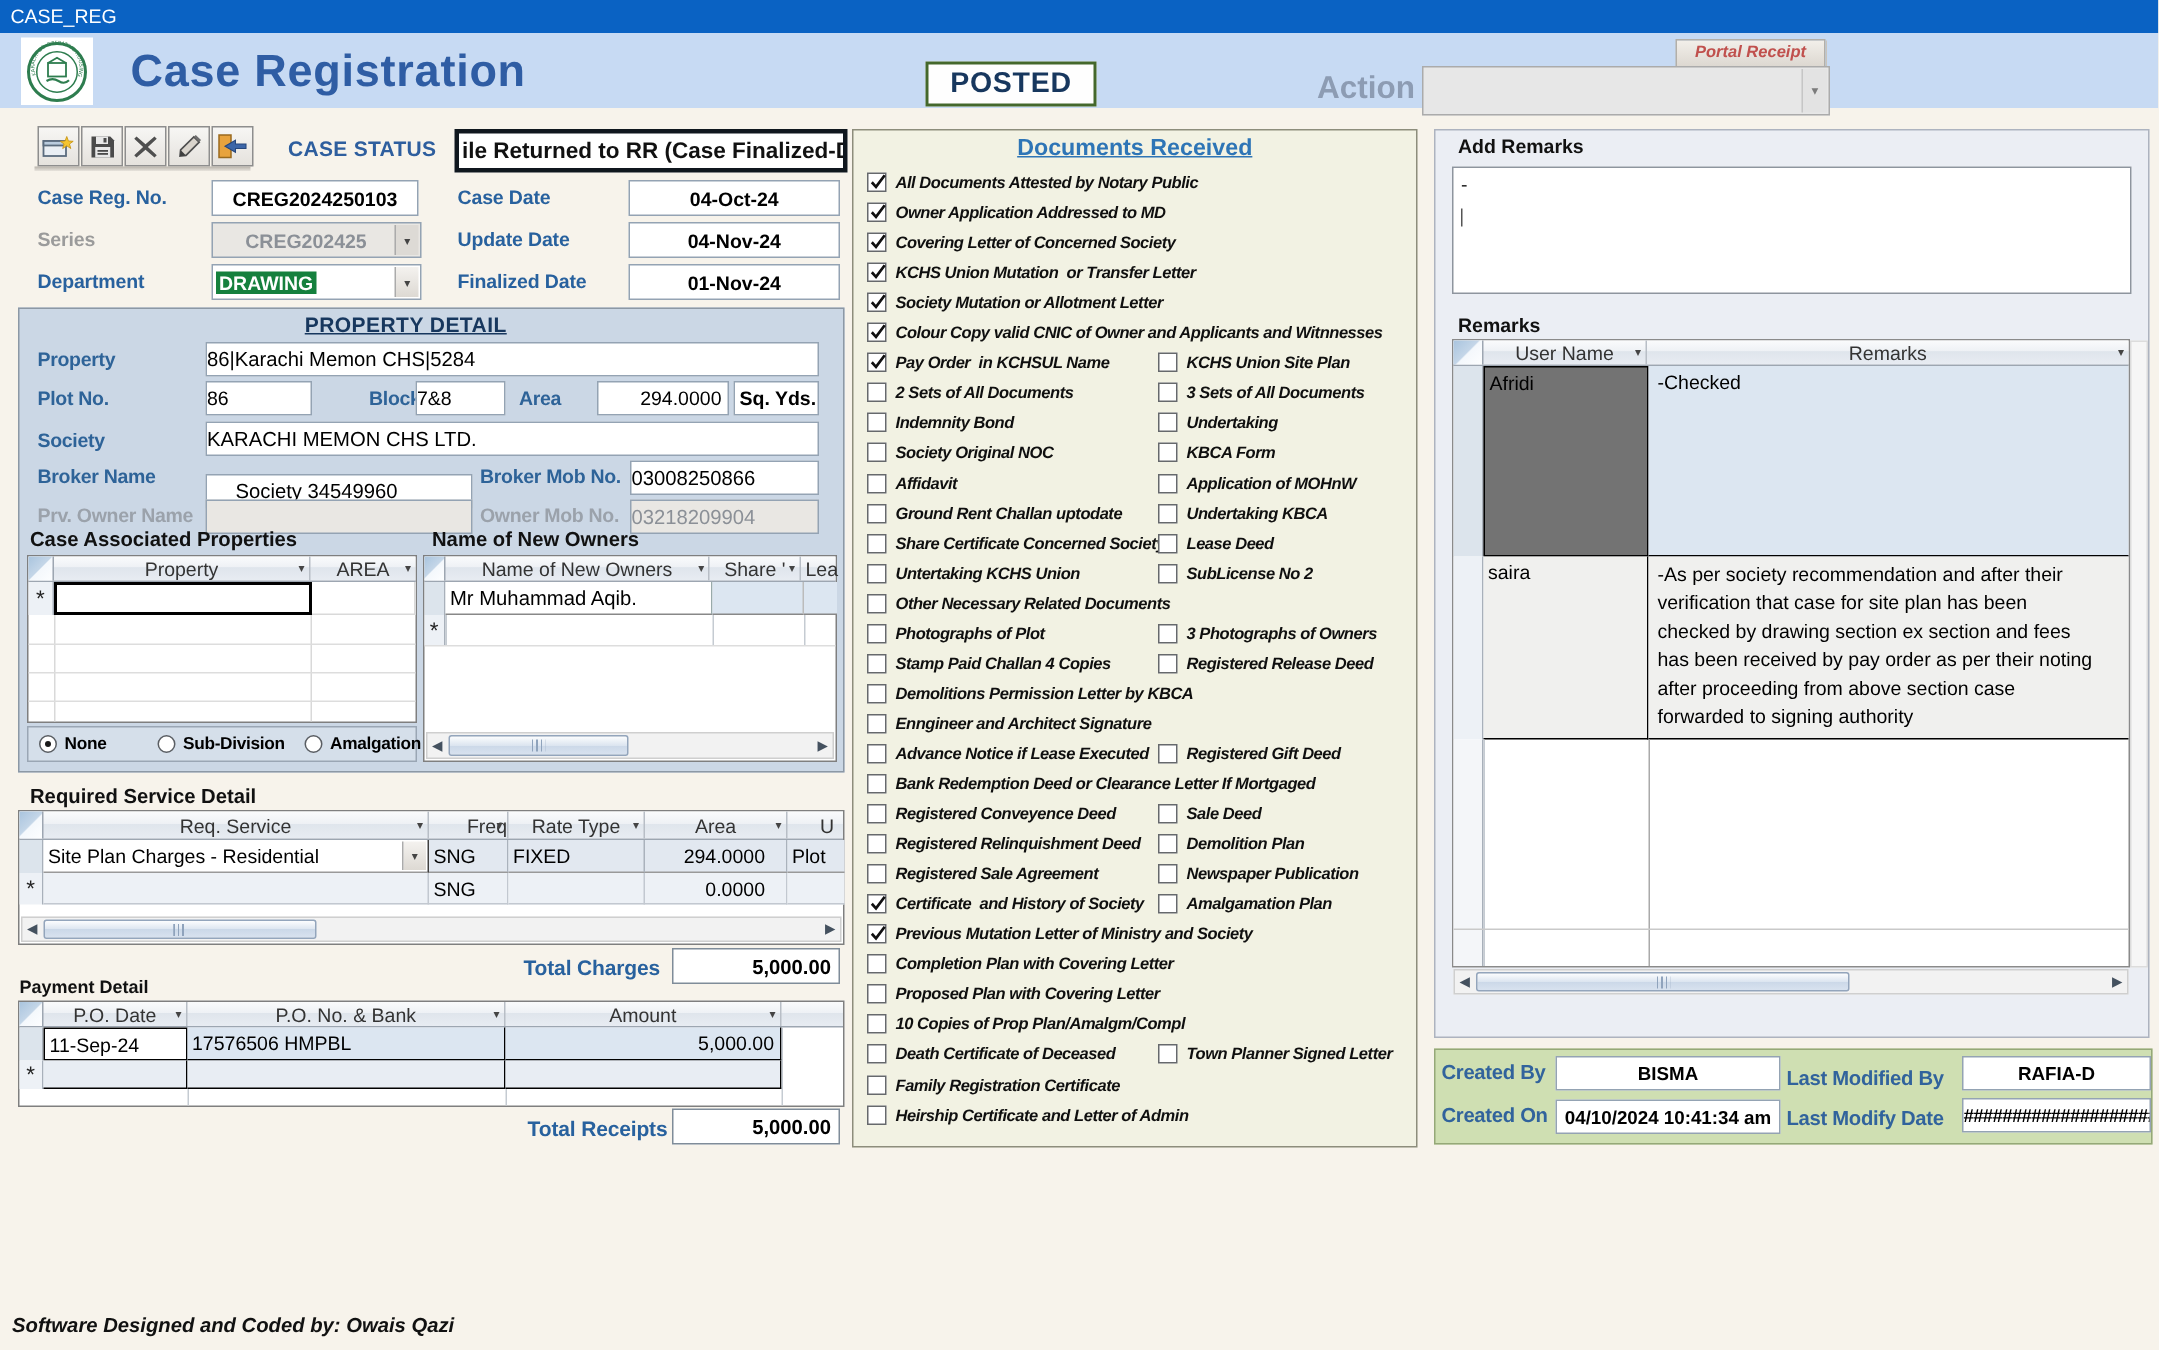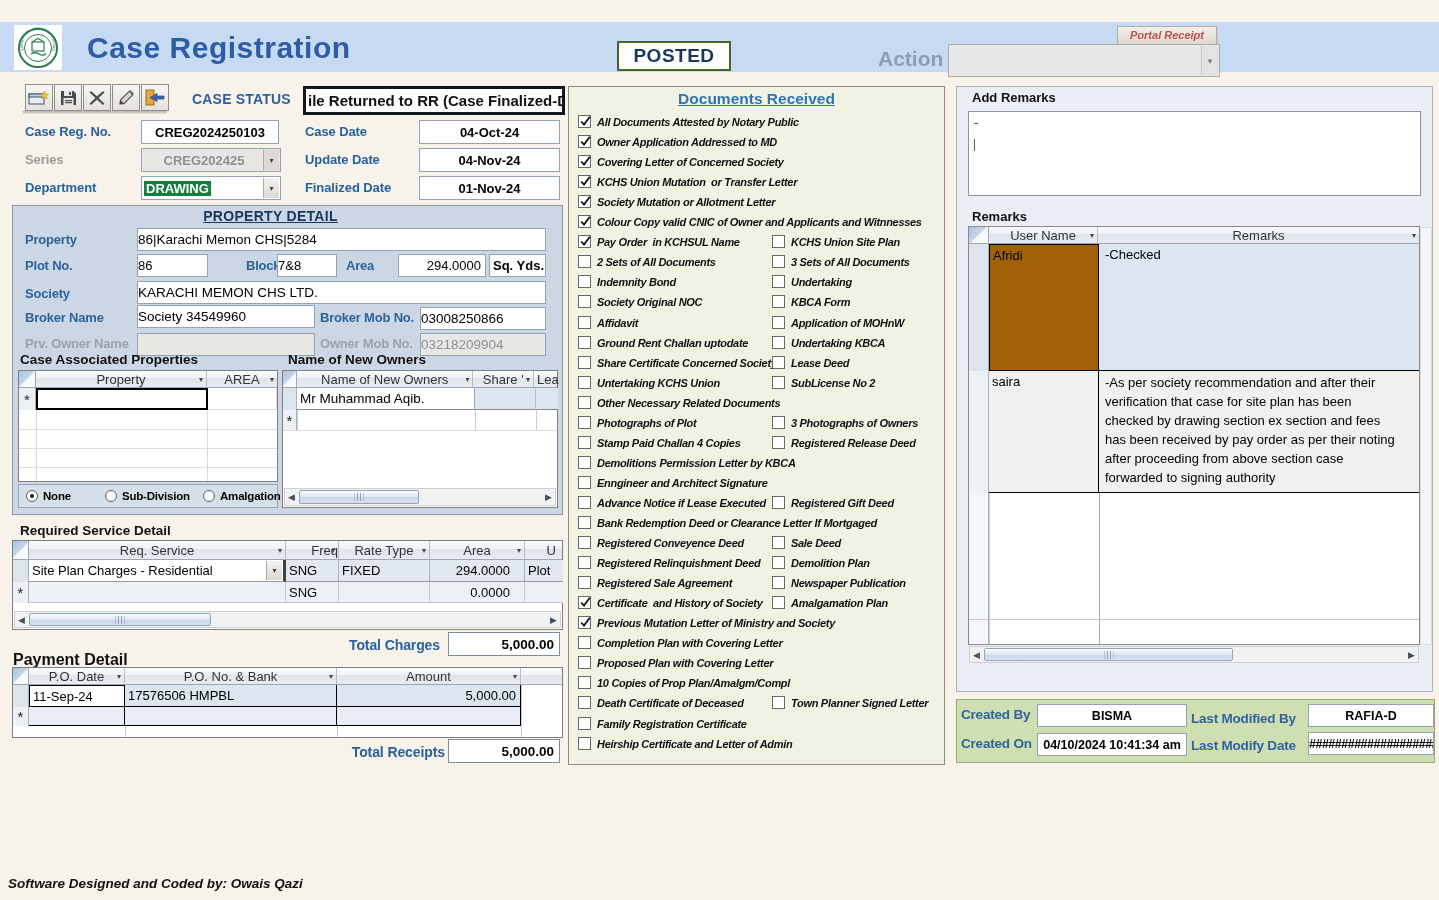--- a/index.html
+++ b/index.html
@@ -107,20 +107,23 @@
   .audit-panel{left:956px;top:699px;width:479px;height:64px;background:#CFDFB2;border:1px solid #95A878;}
   .audit-label{font-size:13.5px;font-weight:bold;color:#31639C;letter-spacing:-0.2px;}
 
   .footer-credit{left:8px;top:876px;font-size:13.5px;font-weight:bold;font-style:italic;color:#111;}
 </style>
 </head>
 <body>
 
 <div id="canvas">
 
+  <div class="abs titlebar">
+    <span>CASE_REG</span>
+  </div>
 
   <div class="abs headerband"></div>
   <div class="abs logo-box">
     <svg width="42" height="42" viewBox="0 0 42 42">
       <circle cx="21" cy="21" r="19" fill="none" stroke="#2E7D4F" stroke-width="2"></circle>
       <circle cx="21" cy="21" r="13.5" fill="none" stroke="#2E7D4F" stroke-width="1"></circle>
       <rect x="15" y="15" width="12" height="9" fill="none" stroke="#2E7D4F" stroke-width="1.2"></rect>
       <path d="M15 15 L21 11.5 L27 15" fill="none" stroke="#2E7D4F" stroke-width="1.2"></path>
       <path d="M14 27 Q18 24.5 22 27 Q26 29.5 29 26.5" fill="none" stroke="#2E7D4F" stroke-width="1.4"></path>
       <path d="M6 17 A16 16 0 0 1 36 17" fill="none" stroke="#2E7D4F" stroke-width="0.01"></path>
@@ -214,21 +217,21 @@
   <div class="abs plabel" style="left:214px;top:258px;padding-left:32px;">Block No.</div>
   <div class="abs tbox" style="left:277px;top:254px;width:60px;height:23px;">7&amp;8</div>
   <div class="abs plabel" style="left:346px;top:258px;">Area</div>
   <div class="abs tbox right" style="left:398px;top:254px;width:88px;height:23px;padding-right:4px;">294.0000</div>
   <div class="abs tbox bold" style="left:489px;top:254px;width:57px;height:23px;padding-left:3px;">Sq. Yds.</div>
 
   <div class="abs plabel" style="left:25px;top:286px;text-align:right;">Society</div>
   <div class="abs tbox" style="left:137px;top:281px;width:409px;height:23px;font-size:13.5px;">KARACHI MEMON CHS LTD.</div>
 
   <div class="abs plabel" style="left:25px;top:310px;">Broker Name</div>
-  <div class="abs tbox" style="left:137px;top:305px;width:178px;height:23px;font-size:13.5px;">Society 34549960</div>
+  <div class="abs tbox" style="left:137px;top:316px;width:178px;height:23px;font-size:13.5px;padding-left:19px;">Society 34549960</div>
   <div class="abs plabel" style="left:320px;top:310px;">Broker Mob No.</div>
   <div class="abs tbox" style="left:420px;top:307px;width:126px;height:23px;font-size:13.5px;">03008250866</div>
 
   <div class="abs plabel dis" style="left:25px;top:336px;">Prv. Owner Name</div>
   <div class="abs tbox dis" style="left:137px;top:333px;width:178px;height:23px;"></div>
   <div class="abs plabel dis" style="left:320px;top:336px;">Owner Mob No.</div>
   <div class="abs tbox dis" style="left:420px;top:333px;width:126px;height:23px;font-size:13.5px;">03218209904</div>
 
   <div class="abs sec-label" style="left:20px;top:352px;font-size:13.5px;">Case Associated Properties</div>
   <div class="abs grid" style="left:18px;top:370px;width:260px;height:112px;">
@@ -322,21 +325,21 @@
       </div>
       <div class="gh" style="width:95px;">
         <span>Area</span>
         <span class="dd">▾</span>
       </div>
       <div class="gh" style="flex:1;border-right:none;justify-content:flex-end;padding-right:6px;">
         <span>U</span>
       </div>
     </div>
     <div class="rowsel" style="top:19px;height:22px;width:16px;background:#DCE4EC;"></div>
-    <div class="gcell" style="left:16px;top:19px;width:257px;height:22px;border-right:3px solid #404040;border-bottom:1px solid #999;background:#fff;padding-right:5px;">
+    <div class="gcell" style="left:16px;top:19px;width:257px;height:22px;border-right:1px solid #404040;border-bottom:1px solid #999;background:#fff;padding-right:5px;">
       <span style="overflow:hidden;white-space:nowrap;">Site Plan Charges - Residential</span>
       <span class="combo-arrow" style="width:16px;">▾</span>
     </div>
     <div class="gcell" style="left:273px;top:19px;width:53px;height:22px;border-right:1px solid #AAB2BC;border-bottom:1px solid #999;background:#E2E8F0;">SNG</div>
     <div class="gcell" style="left:326px;top:19px;width:91px;height:22px;border-right:1px solid #AAB2BC;border-bottom:1px solid #999;background:#E2E8F0;">FIXED</div>
     <div class="gcell" style="left:417px;top:19px;width:95px;height:22px;border-right:1px solid #AAB2BC;border-bottom:1px solid #999;background:#E2E8F0;justify-content:flex-end;padding-right:14px;">294.0000</div>
     <div class="gcell" style="left:512px;top:19px;width:38px;height:22px;border-bottom:1px solid #999;background:#E2E8F0;">Plot</div>
     <div class="rowsel" style="top:41px;height:21px;width:16px;">*</div>
     <div class="gcell" style="left:16px;top:41px;width:257px;height:21px;border-right:1px solid #C2C8D0;border-bottom:1px solid #C2C8D0;background:#EDF1F6;"></div>
     <div class="gcell" style="left:273px;top:41px;width:53px;height:21px;border-right:1px solid #C2C8D0;border-bottom:1px solid #C2C8D0;background:#EDF1F6;">SNG</div>
@@ -350,21 +353,21 @@
             <span class="hs-grip"></span>
           </div>
       </div>
       <div class="hs-arrow">▶</div>
     </div>
   </div>
 
   <div class="abs flabel" style="left:300px;top:637px;width:140px;text-align:right;font-size:14px;">Total Charges</div>
   <div class="abs tbox right bold" style="left:448px;top:632px;width:112px;height:24px;padding-right:5px;font-size:13.5px;border-color:#7F8C99;">5,000.00</div>
 
-  <div class="abs sec-label" style="left:13px;top:651px;font-size:16px;">Payment Detail</div>
+  <div class="abs sec-label" style="left:13px;top:651px;font-size:12px;">Payment Detail</div>
   <div class="abs grid" style="left:12px;top:667px;width:551px;height:71px;">
     <div class="ghead" style="height:17px;">
       <div class="gsel" style="width:16px;"></div>
       <div class="gh" style="width:96px;">
         <span>P.O. Date</span>
         <span class="dd">▾</span>
       </div>
       <div class="gh" style="width:212px;">
         <span>P.O. No. &amp; Bank</span>
         <span class="dd">▾</span>
@@ -700,21 +703,21 @@
       <div class="gh" style="width:109px;">
         <span>User Name</span>
         <span class="dd">▾</span>
       </div>
       <div class="gh" style="flex:1;border-right:none;">
         <span>Remarks</span>
         <span class="dd">▾</span>
       </div>
     </div>
     <div class="rowsel" style="top:17px;height:127px;width:20px;background:#DCE4EC;"></div>
-    <div class="gcell" style="left:20px;top:17px;width:110px;height:127px;border:1px solid #000;background:#a16207;align-items:flex-start;padding-top:3px;">Afridi</div>
+    <div class="gcell" style="left:20px;top:17px;width:110px;height:127px;border:1px solid #000;background:#737373;align-items:flex-start;padding-top:3px;">Afridi</div>
     <div class="gcell" style="left:130px;top:17px;width:320px;height:127px;border-bottom:1px solid #000;background:#DCE6F1;align-items:flex-start;padding-top:3px;padding-left:6px;">-Checked</div>
     <div class="rowsel" style="top:144px;height:122px;width:20px;"></div>
     <div class="gcell" style="left:20px;top:144px;width:110px;height:122px;border-right:1px solid #000;border-bottom:1px solid #000;background:#F0F0EE;align-items:flex-start;padding-top:3px;">saira</div>
     <div class="gcell" style="left:130px;top:144px;width:320px;height:122px;border-bottom:1px solid #000;background:#F0F0EE;align-items:flex-start;padding:3px 20px 0 6px;white-space:normal;line-height:18.9px;">-As per society recommendation and after their verification that case for site plan has been checked by drawing section ex section and fees has been received by pay order as per their noting after proceeding from above section case forwarded to signing authority</div>
     <div class="rowsel" style="top:266px;height:151px;width:20px;background:#F4F6F9;"></div>
     <div class="gline-v" style="left:20px;top:266px;height:151px;background:#C5CBD2;"></div>
     <div class="gline-v" style="left:130px;top:266px;height:151px;background:#AAAAAA;"></div>
     <div class="gline-h" style="left:0;right:0;top:392px;background:#C9C9C9;"></div>
   </div>
   <div class="abs" style="left:1420px;top:227px;width:12px;height:418px;background:#F6F6F6;border:1px solid #DCDCDC;"></div>

